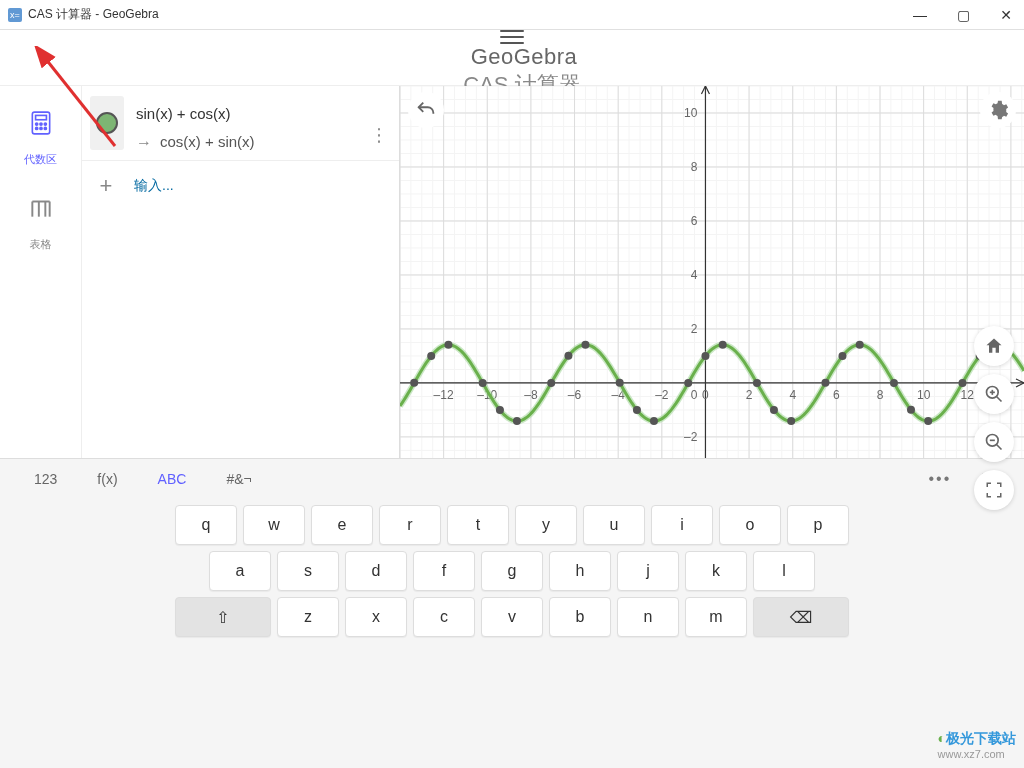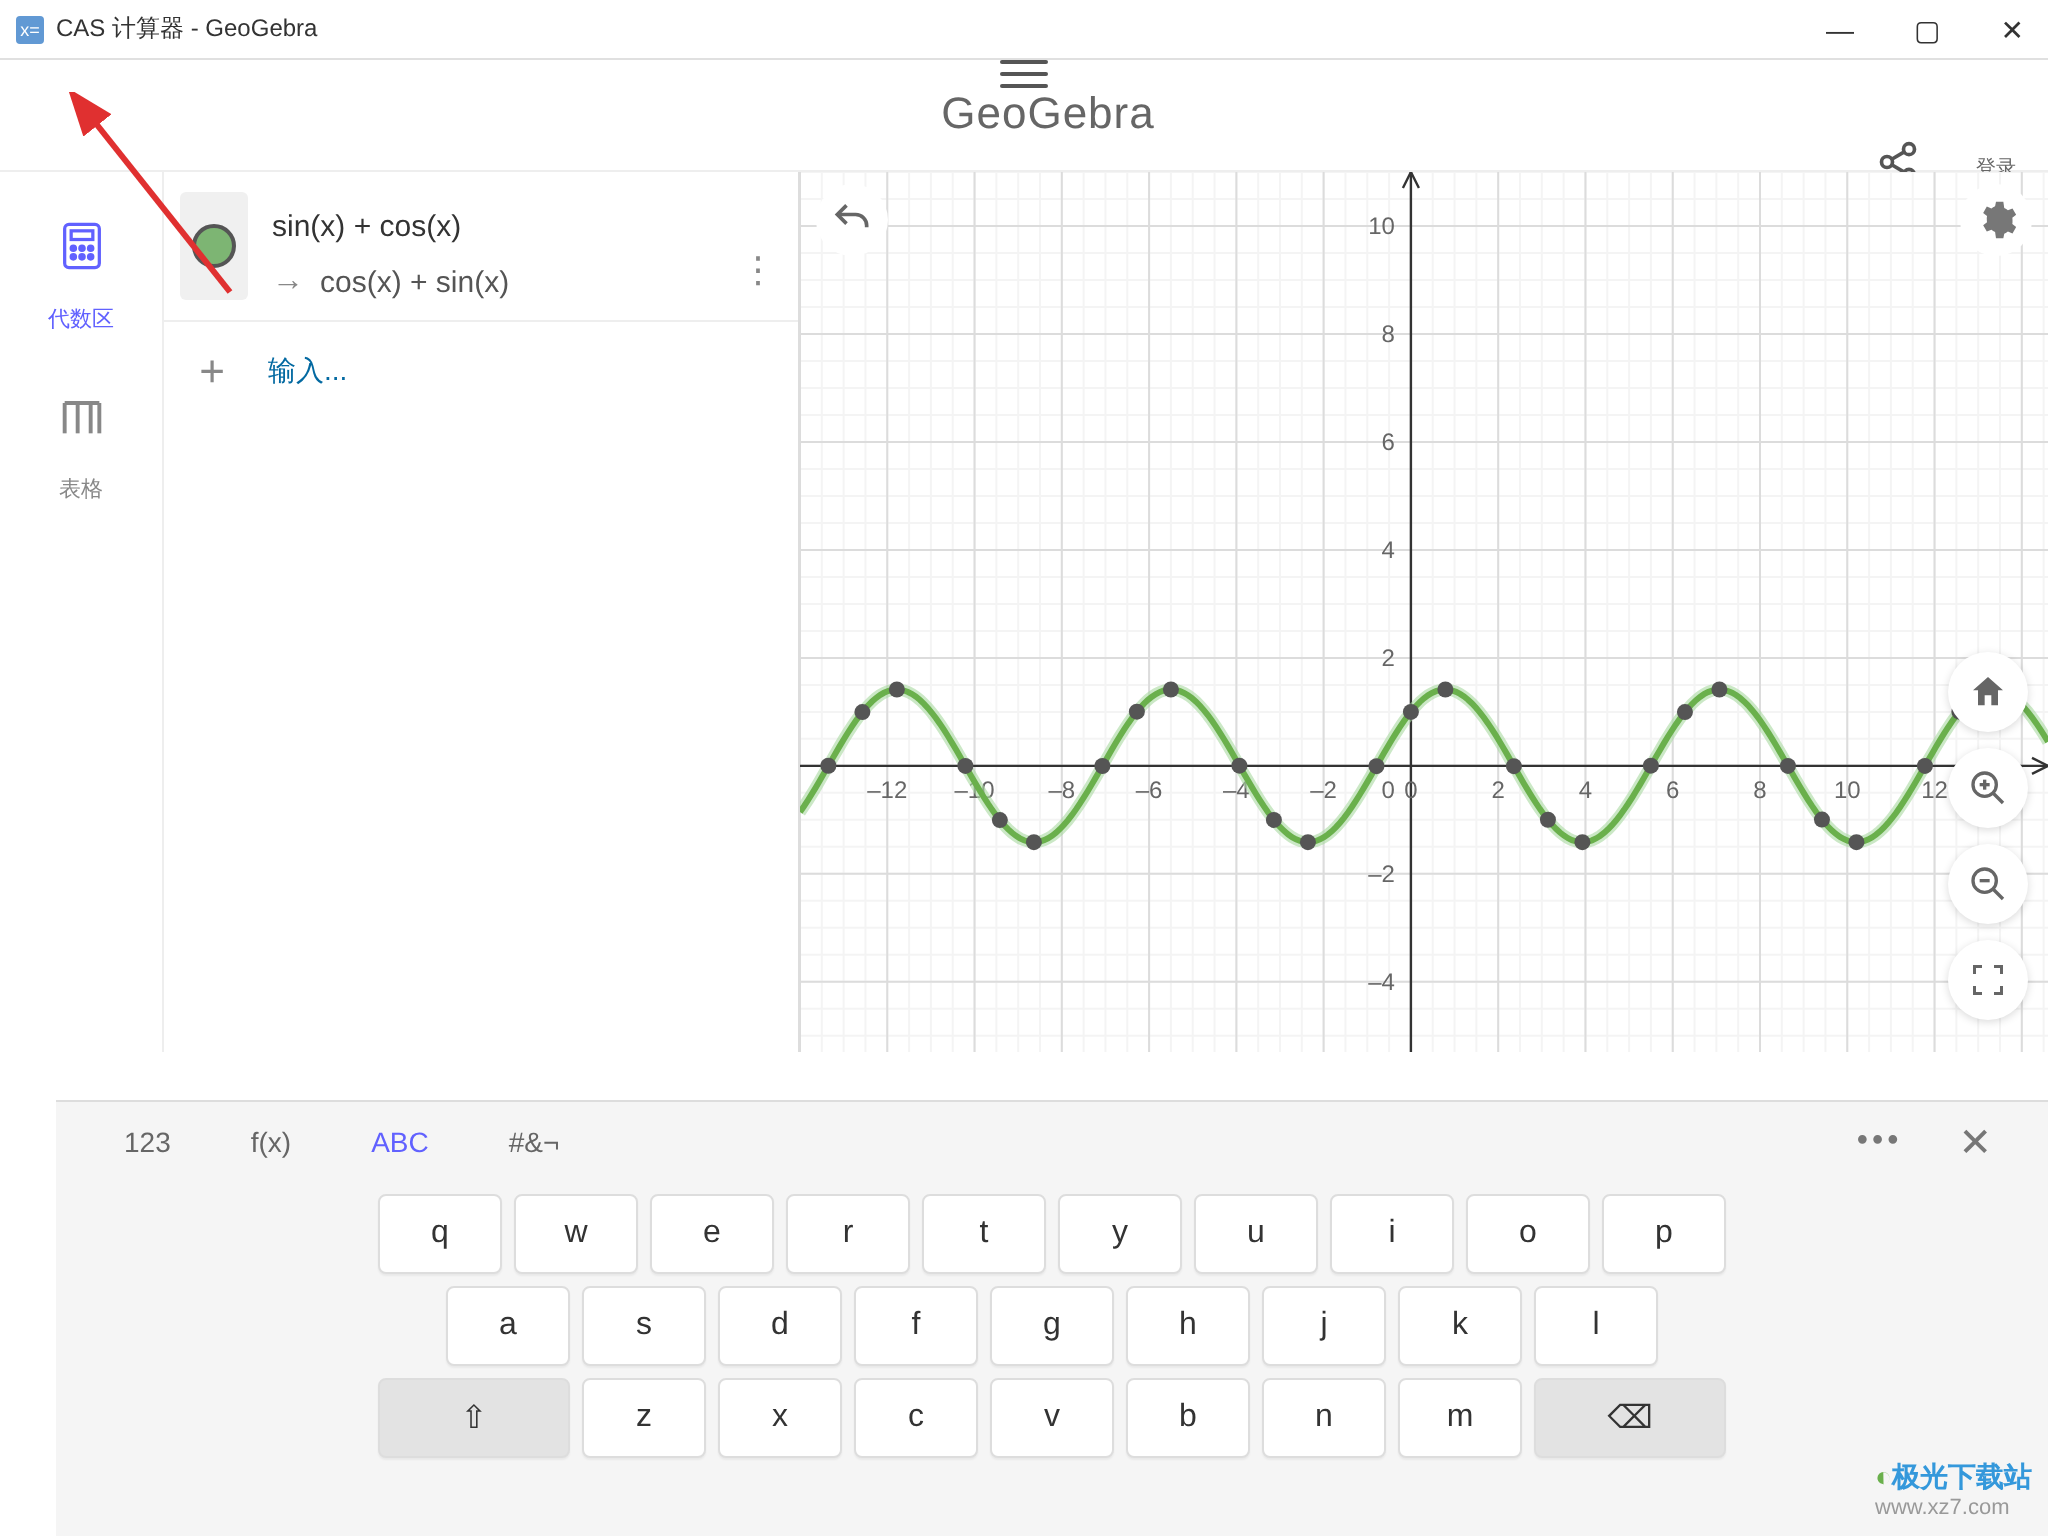--- a/index.html
+++ b/index.html
@@ -41,21 +41,21 @@
 
 .graph-area { flex: 1; position: relative; background: #fff; overflow: hidden; }
 .graph-toolbar { position: absolute; top: 6px; left: 8px; z-index: 10; display: flex; gap: 10px; }
 .undo-btn, .settings-btn { width: 36px; height: 36px; border-radius: 50%; background: #fff; display: flex; align-items: center; justify-content: center; cursor: pointer; color: #666; }
 .settings-btn { position: absolute; top: 6px; right: 8px; z-index: 10; font-size: 20px; }
 .graph-controls { position: absolute; right: 10px; bottom: 16px; display: flex; flex-direction: column; gap: 8px; z-index: 10; }
 .ctrl-btn { width: 40px; height: 40px; border-radius: 50%; background: #fff; box-shadow: 0 1px 4px rgba(0,0,0,0.15); display: flex; align-items: center; justify-content: center; cursor: pointer; color: #666; font-size: 18px; }
 
 .arrow-annotation { position: absolute; top: 46px; left: 30px; z-index: 200; pointer-events: none; }
 
-.keyboard { position: absolute; bottom: 0; left: 0; right: 0; height: 218px; background: #f5f5f5; border-top: 1px solid #ddd; margin-left: 28px; }
+.keyboard { position: absolute; bottom: 0; left: 0; right: 0; height: 310px; background: #f5f5f5; border-top: 1px solid #ddd; }
 .kbd-tabs { height: 40px; display: flex; align-items: center; padding: 0 16px; gap: 4px; }
 .kbd-tab { padding: 6px 18px; font-size: 14px; color: #666; cursor: pointer; border-radius: 3px; }
 .kbd-tab.active { color: #6161ff; font-weight: 400; }
 .kbd-more { margin-left: auto; cursor: pointer; color: #777; padding: 6px 12px; letter-spacing: 2px; }
 .kbd-close { cursor: pointer; color: #777; padding: 6px 12px; font-size: 20px; }
 .kbd-rows { padding: 6px 140px 6px 140px; display: flex; flex-direction: column; gap: 6px; }
 .kbd-row { display: flex; gap: 6px; justify-content: center; }
 .key { height: 40px; min-width: 62px; background: #fff; border: 1px solid #ddd; border-radius: 4px; display: flex; align-items: center; justify-content: center; font-size: 16px; color: #333; cursor: pointer; box-shadow: 0 1px 1px rgba(0,0,0,0.05); }
 .key.wide { min-width: 96px; }
 .key.dark { background: #e3e3e3; }
@@ -87,20 +87,21 @@
   </div>
 </div>
 
 <div class="appbar">
   <div class="menu-icon">
       <span></span>
       <span></span>
       <span></span>
     </div>
   <div class="brand">GeoGebra</div>
+  <div class="app-title">CAS 计算器</div>
   <div class="appbar-right">
     <div class="share-icon">
       <svg width="22" height="22" viewBox="0 0 24 24" fill="none" stroke="currentColor" stroke-width="2">
           <circle cx="18" cy="5" r="3"></circle>
           <circle cx="6" cy="12" r="3"></circle>
           <circle cx="18" cy="19" r="3"></circle>
           <line x1="8.6" y1="10.5" x2="15.4" y2="6.5"></line>
           <line x1="8.6" y1="13.5" x2="15.4" y2="17.5"></line>
         </svg>
     </div>

